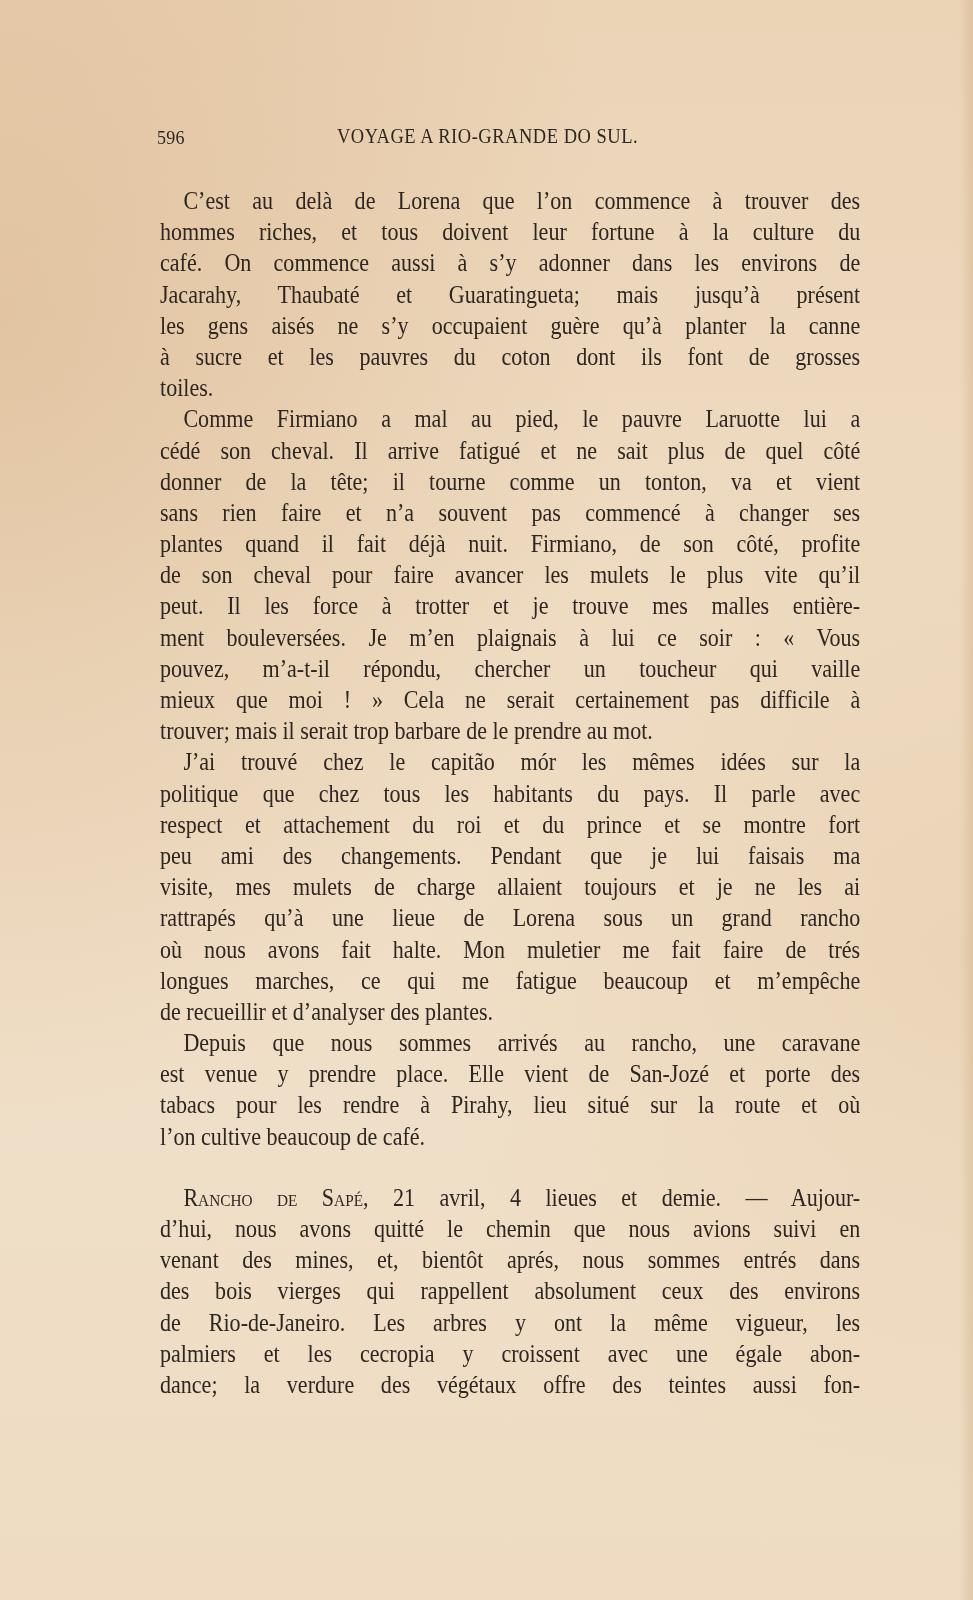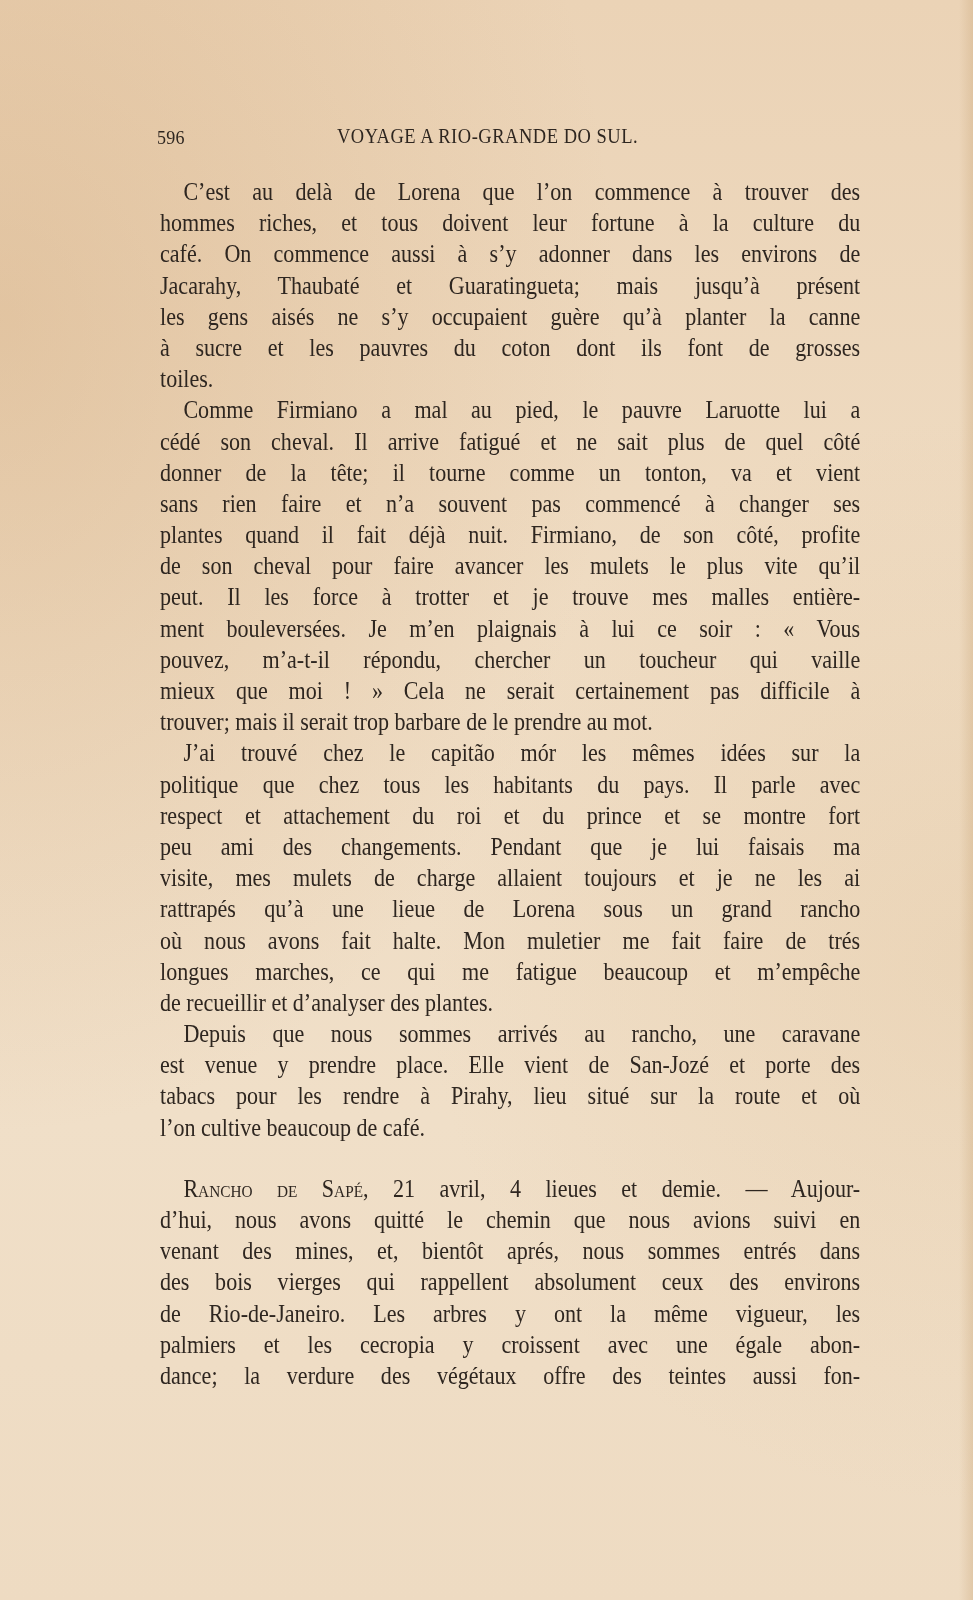--- a/index.html
+++ b/index.html
@@ -51,21 +51,21 @@
       position: absolute;
       left: 180px;
       top: 0;
       font-size: 21px;
       letter-spacing: 0.6px;
       transform: scaleX(0.88);
       transform-origin: left top;
     }
     .text-block {
       position: absolute;
-      top: 176px;
+      top: 185px;
       left: 160px;
       width: 700px;
     }
     .line {
       display: block;
       height: 31.2px;
       line-height: 31.2px;
       font-size: 24.5px;
       white-space: nowrap;
       text-align: justify;

